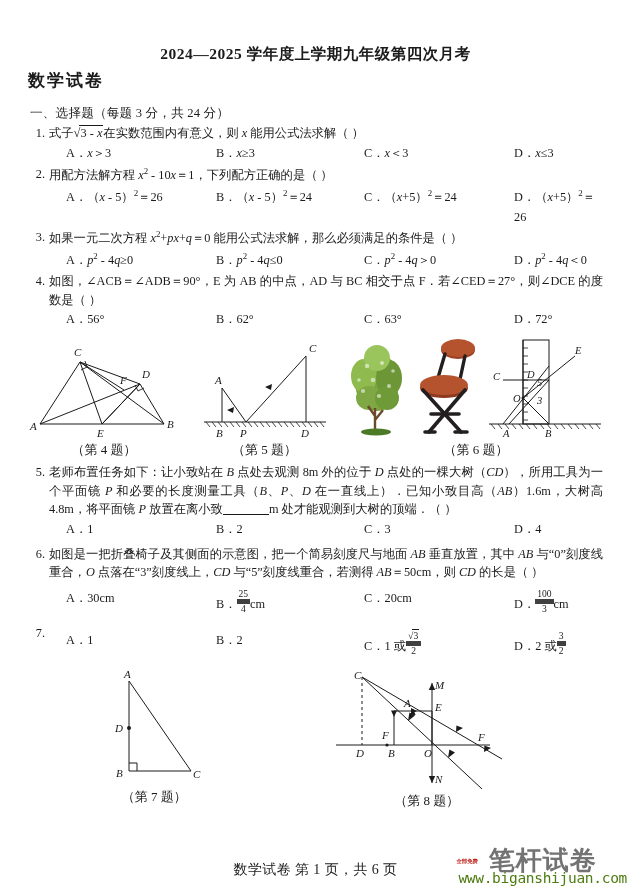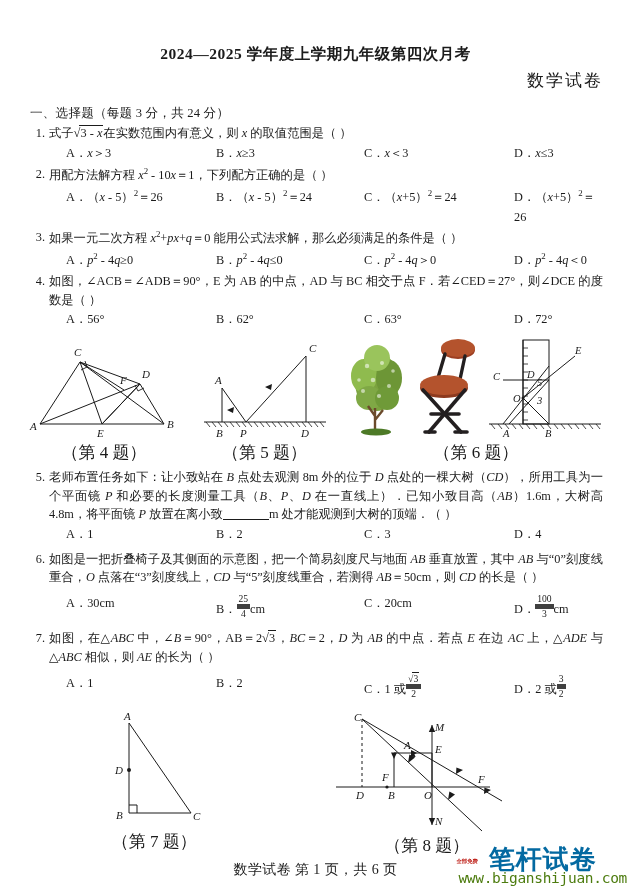--- a/index.html
+++ b/index.html
@@ -9,21 +9,21 @@
     color:#1b1b1b;
   }
   .page{position:absolute;inset:0;padding:0 28px;box-sizing:border-box;border-radius:22px;}
 
   
   .doc-title{
     text-align:center;font-weight:bold;font-size:15.5px;letter-spacing:.5px;
     margin:44px 0 0 0;line-height:1.25;
   }
   .doc-subtitle{
-    text-align:right;font-weight:normal;font-size:17px;margin:6px 0 0 0;
+    text-align:left;font-weight:bold;font-size:17px;margin:6px 0 0 0;
     letter-spacing:2px;
   }
 
   
   .section-head{
     font-weight:normal;font-size:12.6px;margin:13px 0 2px 2px;letter-spacing:.2px;
   }
 
   
   .q{display:flex;font-size:12.3px;line-height:1.52;margin-top:1px;}
@@ -44,34 +44,34 @@
   .frac .n{display:block;border-bottom:5px solid #404040;padding:0 2px;}
   .frac .d{display:block;padding:0 2px;}
   .sqrt{display:inline-block;}
   .sqrt>.rad{font-size:1.02em;}
   .sqrt>.arg{border-top:1px solid #1b1b1b;padding:0 1px 0 1px;margin-left:-1px;}
   .blank{display:inline-block;border-bottom:1px solid #1b1b1b;width:46px;height:.95em;vertical-align:-2px;}
 
   
   .fig-row{display:flex;align-items:flex-end;justify-content:space-between;margin-top:4px;}
   .fig{position:relative;text-align:center;}
-  .cap{font-size:17px;margin-top:1px;text-align:center;}
+  .cap{font-size:13px;margin-top:1px;text-align:center;}
 
   
   .footer{
     position:absolute;left:0;right:0;bottom:14px;
     display:flex;align-items:flex-end;justify-content:center;
   }
   .footer-text{font-size:14px;letter-spacing:.4px;}
   .watermark{
     position:absolute;right:4px;bottom:-6px;text-align:center;line-height:1;
   }
   .wm-cn{
-    font-family:Liberation Serif, serif;
-    font-size:26px;font-weight:bold;color:#0369a1;letter-spacing:1px;
+    font-family:Liberation Sans, sans-serif;
+    font-size:26px;font-weight:bold;color:#737373;letter-spacing:1px;
   }
   .wm-url{
     font-family:"DejaVu Sans Mono","Liberation Mono",monospace;
     font-size:14.5px;color:#4d7c0f;margin-top:-2px;letter-spacing:-.3px;
   }
   .wm-free{
     position:absolute;left:-2px;top:12px;font-size:5.4px;color:#c0261f;
     font-family:"DejaVu Sans",sans-serif;font-weight:bold;line-height:1;
   }
   svg{display:block;}
@@ -84,21 +84,21 @@
 
   <div class="doc-title">2024—2025 学年度上学期九年级第四次月考</div>
   <div class="doc-subtitle">数学试卷</div>
 
   <div class="section-head">一、选择题（每题 3 分，共 24 分）</div>
 
   <div class="q">
     <div class="q-num">1.</div>
     <div class="q-body">
       <div class="q-text">
-        <span>式子</span><span class="sqrt"><span class="rad">√</span><span class="arg">3 - <i class="v">x</i></span></span><span>在实数范围内有意义，则</span> <i class="v">x</i> <span>的取值范围是（     ）</span>
+        <span>式子</span><span class="sqrt"><span class="rad">√</span><span class="arg">3 - <i class="v">x</i></span></span><span>在实数范围内有意义，则</span> <i class="v">x</i> <span>能用公式法求解（     ）</span>
       </div>
       <div class="opts">
         <div class="opt">A．<i class="v">x</i>＞3</div>
         <div class="opt">B．<i class="v">x</i>≥3</div>
         <div class="opt">C．<i class="v">x</i>＜3</div>
         <div class="opt">D．<i class="v">x</i>≤3</div>
       </div>
     </div>
   </div>
 
@@ -308,23 +308,20 @@
         <div class="opt">B．<span class="frac"><span class="n">25</span><span class="d">4</span></span>cm</div>
         <div class="opt">C．20cm</div>
         <div class="opt">D．<span class="frac"><span class="n">100</span><span class="d">3</span></span>cm</div>
       </div>
     </div>
   </div>
 
   <div class="q" style="margin-top:9px;">
     <div class="q-num">7.</div>
     <div class="q-body">
-      <div class="q-text">
-        如图，在△<i class="v">ABC</i> 中，∠<i class="v">B</i>＝90°，AB＝2<span class="sqrt"><span class="rad">√</span><span class="arg">3</span></span>，<i class="v">BC</i>＝2，<i class="v">D</i> 为 <i class="v">AB</i> 的中点．若点 <i class="v">E</i> 在边 <i class="v">AC</i> 上，△<i class="v">ADE</i> 与△<i class="v">ABC</i> 相似，则 <i class="v">AE</i> 的长为（     ）
-      </div>
       <div class="opts" style="margin-top:7px;">
         <div class="opt">A．1</div>
         <div class="opt">B．2</div>
         <div class="opt">C．1 或<span class="frac"><span class="n"><span class="sqrt"><span class="rad">√</span><span class="arg">3</span></span></span><span class="d">2</span></span></div>
         <div class="opt">D．2 或<span class="frac"><span class="n">3</span><span class="d">2</span></span></div>
       </div>
     </div>
   </div>
 
   <div class="fig-row" style="margin-top:14px;justify-content:space-around;align-items:flex-start;">

